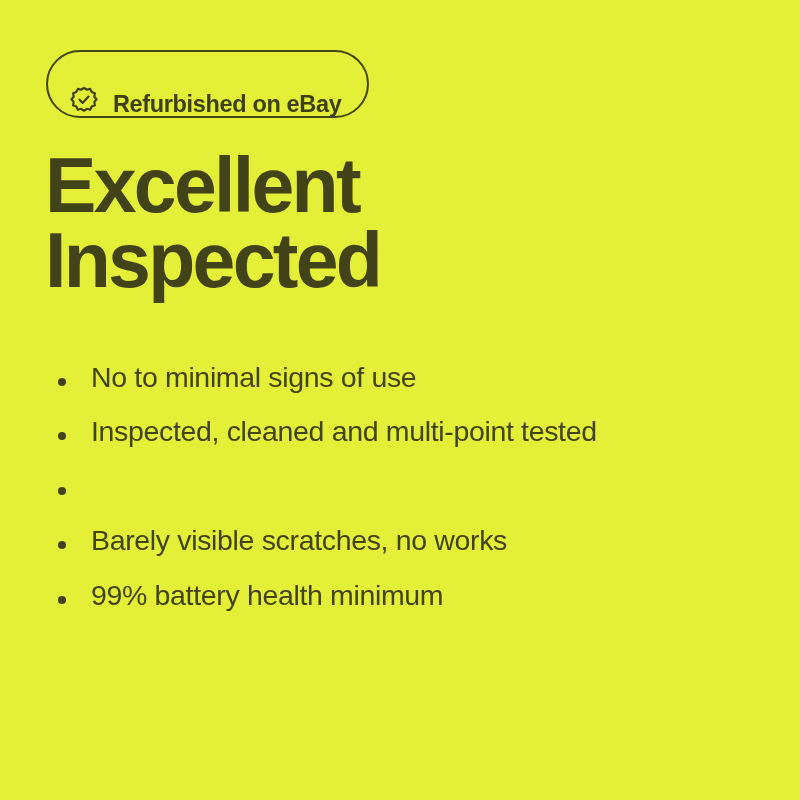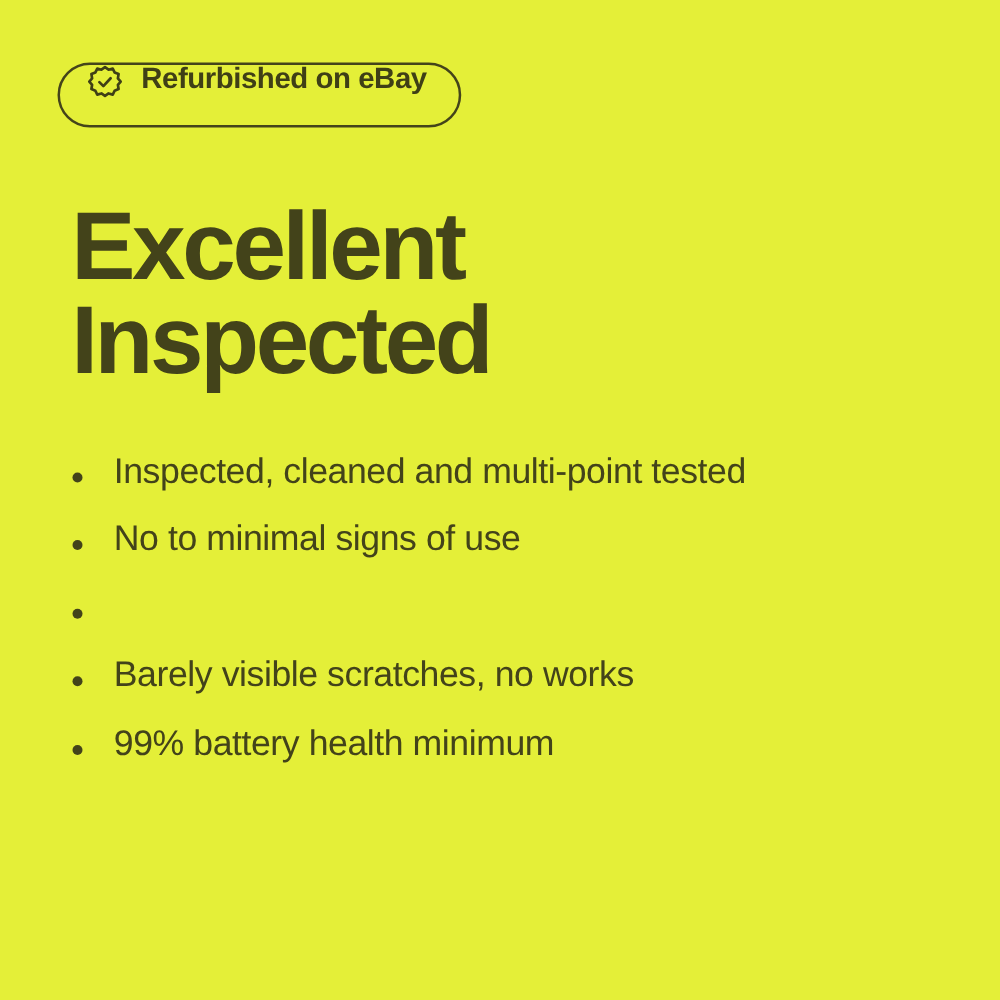--- a/index.html
+++ b/index.html
@@ -21,24 +21,24 @@
     height: 800px;
     box-sizing: border-box;
     background: #e4ef38;
   }
 
   
   .badge-pill {
     position: absolute;
     left: 46px;
     top: 50px;
-    height: 52px;
+    height: 68px;
     box-sizing: border-box;
     display: inline-flex;
-    align-items: flex-start;
+    align-items: flex-end;
     gap: 14px;
     padding: 0 26px 0 21px;
     border: 2px solid #44441a;
     border-radius: 999px;
     background: transparent;
   }
 
   .badge-icon {
     display: block;
     width: 30px;
@@ -60,21 +60,21 @@
     white-space: nowrap;
     line-height: 1;
     transform: translateY(-0.5px);
   }
 
   
   .headline {
     position: absolute;
     left: 45px;
     top: 148px;
-    margin: 12px;
+    margin: 0;
     padding: 0;
     font-size: 77px;
     font-weight: 700;
     line-height: 0.98;
     letter-spacing: -0.035em;
     color: #43431a;
   }
   .headline .line {
     display: block;
     white-space: nowrap;
@@ -130,25 +130,25 @@
   </div>
 
   <h1 class="headline">
     <span class="line">Excellent</span>
     <span class="line">Inspected</span>
   </h1>
 
   <ul class="feature-list">
     <li class="feature-item">
       <span class="feature-bullet"></span>
-      <span class="feature-text">Inspected, cleaned and multi-point tested</span>
+      <span class="feature-text">No to minimal signs of use</span>
     </li>
     <li class="feature-item">
       <span class="feature-bullet"></span>
-      <span class="feature-text">No to minimal signs of use</span>
+      <span class="feature-text">Inspected, cleaned and multi-point tested</span>
     </li>
     <li class="feature-item">
       <span class="feature-bullet"></span>
     </li>
     <li class="feature-item">
       <span class="feature-bullet"></span>
       <span class="feature-text">Barely visible scratches, no works</span>
     </li>
     <li class="feature-item">
       <span class="feature-bullet"></span>

